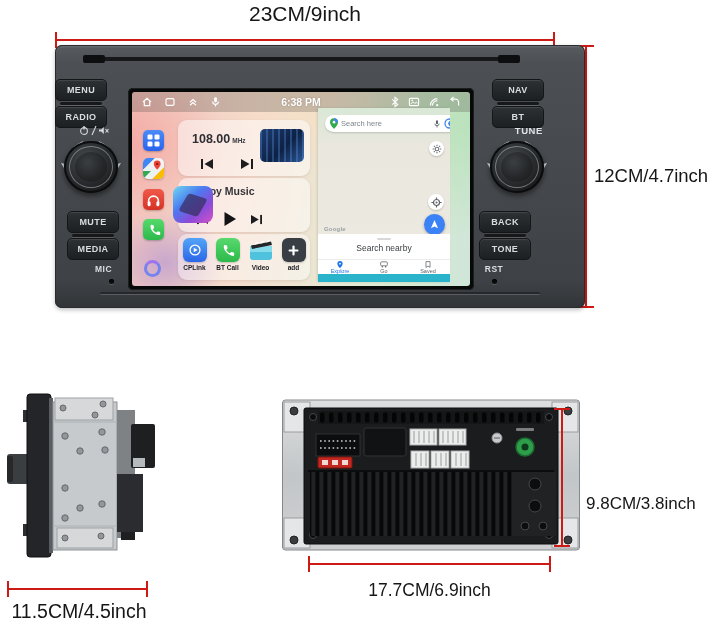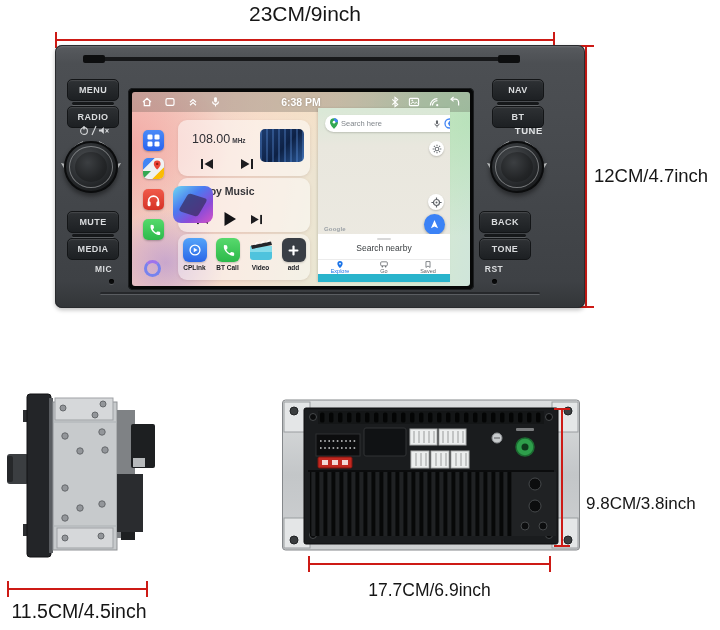--- a/index.html
+++ b/index.html
@@ -57,21 +57,21 @@
   .statusbar svg{display:block;}
   .sb-time{position:absolute;left:50%;transform:translateX(-50%);color:#fff;font-size:10.5px;font-weight:700;
     text-shadow:0 0 2px rgba(0,0,0,.25);}
   .sb-right{margin-left:auto;display:flex;align-items:center;gap:8px;}
 
   .dock-icon{width:21px;height:21px;border-radius:5px;display:flex;align-items:center;justify-content:center;
     box-shadow:0 1px 2px rgba(0,0,0,.25);}
   .loader-ring{width:17px;height:17px;border-radius:50%;border:3px solid #6f7ff2;border-top-color:#9a6ff0;opacity:.92;}
 
   .card{background:rgba(255,255,255,.5);border-radius:9px;box-shadow:0 1px 3px rgba(120,90,90,.15);}
-  .freq{font-size:12.5px;font-weight:400;color:#2e2e33;}
+  .freq{font-size:12.5px;font-weight:700;color:#2e2e33;}
   .freq-unit{font-size:6.5px;font-weight:700;color:#3a3a40;margin-left:2px;}
   .thumb-radio{width:44px;height:33px;border-radius:5px;
     background:repeating-linear-gradient(90deg,rgba(110,170,255,.28) 0 2px,transparent 2px 6px),
                linear-gradient(135deg,#1d3d70,#0d2145 55%,#2b5794);}
   .music-title{font-size:10.5px;font-weight:700;color:#333338;text-align:center;}
   .album-art{width:40px;height:37px;border-radius:8px;position:relative;overflow:hidden;
     background:linear-gradient(140deg,#6fd8f0 0%,#4b7bf0 38%,#8a4bd8 68%,#d553c8 100%);}
   .album-art::after{content:"";position:absolute;left:10px;top:9px;width:20px;height:20px;
     background:#3a2f63;transform:rotate(18deg) skewX(-12deg);opacity:.75;border-radius:3px;}
 
@@ -114,21 +114,21 @@
 
   <div class="abs dimlabel" style="left:55px;top:2px;width:500px;text-align:center;font-size:21px;">23CM/9inch</div>
   <div class="abs dimh" style="left:55px;top:39px;width:500px;"></div>
 
   <div class="abs dimv" style="left:585px;top:45px;height:263px;"></div>
   <div class="abs dimlabel" style="left:594px;top:165px;font-size:18.5px;text-align:right;">12CM/4.7inch</div>
 
   <div class="abs front-unit">
     <div class="abs cd-slot"></div>
 
-    <div class="abs btn-pair" style="left:12px;top:34px;">
+    <div class="abs btn-pair" style="left:0;top:34px;">
       <div class="hw-btn">MENU</div>
       <div class="pair-groove"></div>
       <div class="hw-btn">RADIO</div>
     </div>
 
     <svg class="abs" style="left:23px;top:80px;" width="32" height="11" viewBox="0 0 32 11">
       <g stroke="#d6d8da" stroke-width="1.1" fill="none">
         <circle cx="6" cy="6" r="3.4"></circle>
         <line x1="6" y1="1" x2="6" y2="4.5" stroke-width="1.4"></line>
         <line x1="14" y1="10" x2="18" y2="1"></line>

